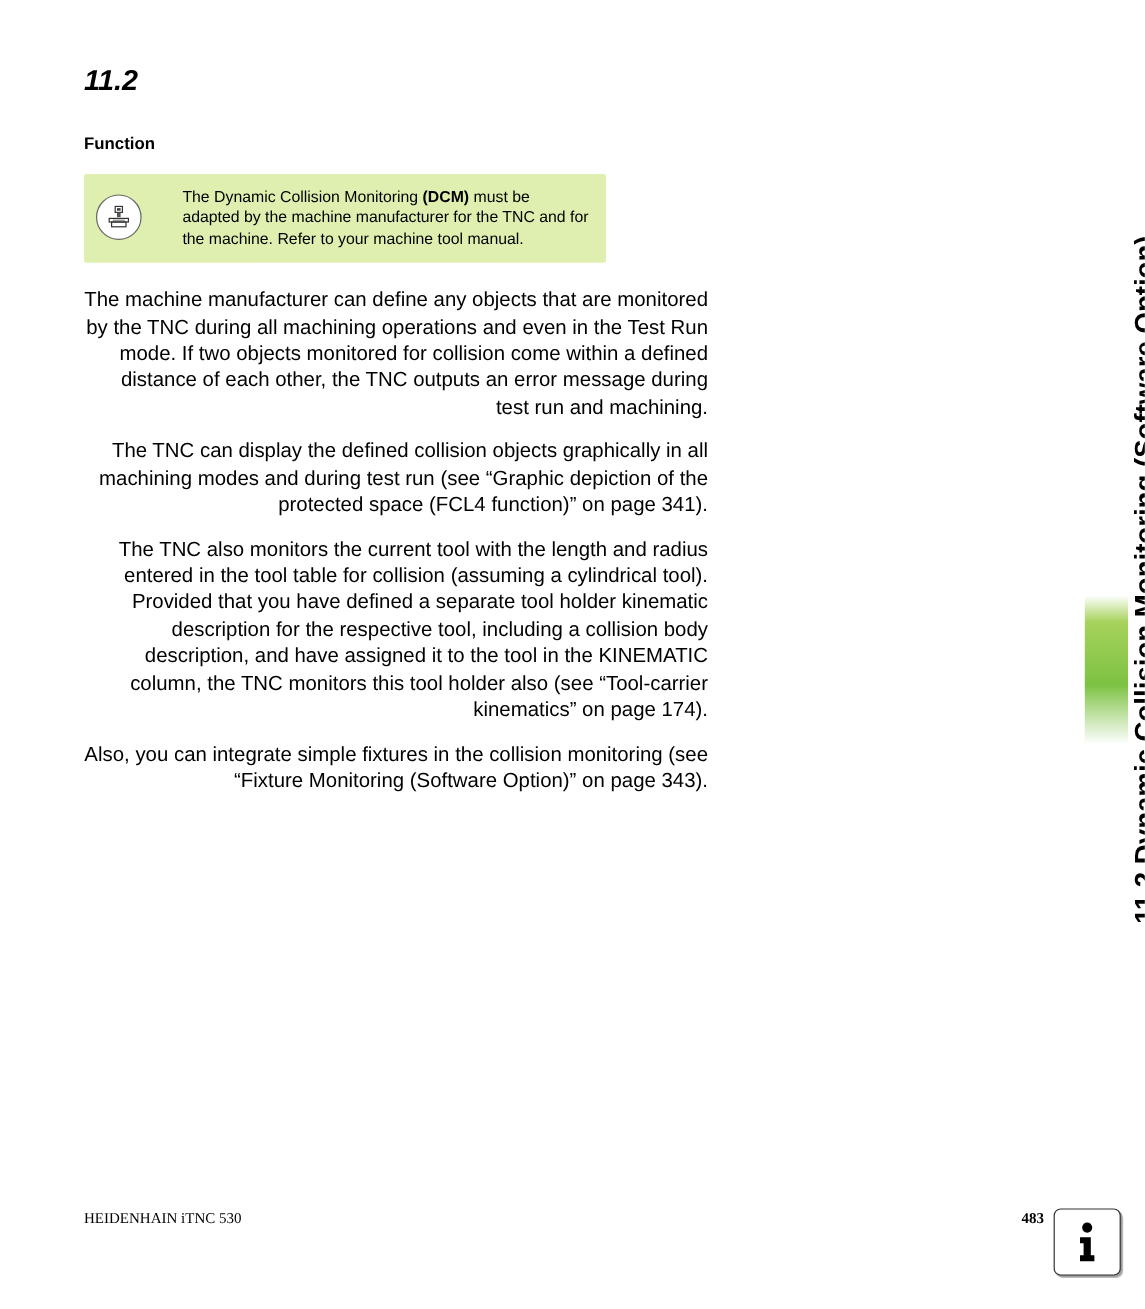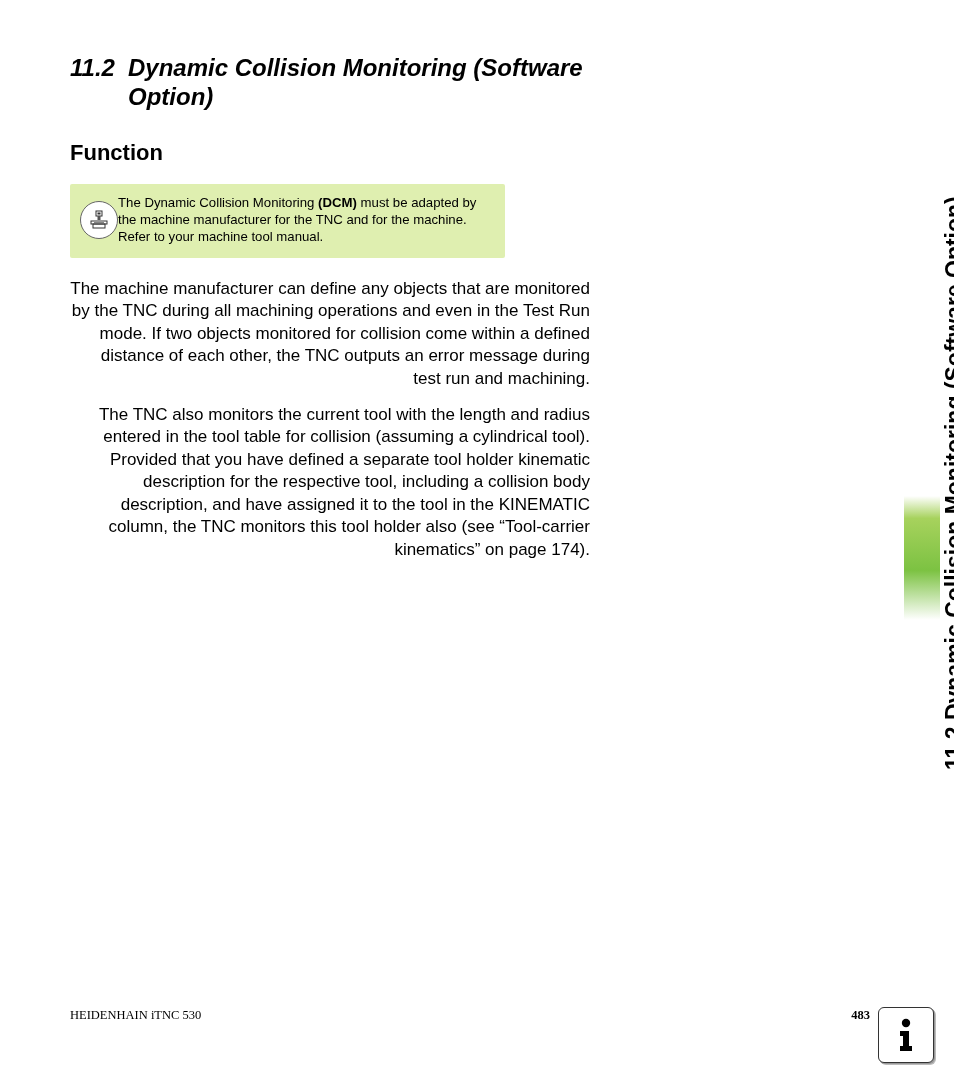--- a/index.html
+++ b/index.html
@@ -2,22 +2,22 @@
 <html><head>
 <meta charset="utf-8">
 <style>
   * { box-sizing: border-box; margin: 0; padding: 0; }
   html, body { width: 954px; height: 1091px; background: #fff; font-family: Arial, Helvetica, sans-serif; color: #000; }
   .page { position: relative; width: 954px; height: 1091px; }
   .content { position: absolute; left: 70px; top: 54px; width: 560px; }
   .heading { display: flex; align-items: flex-start; font-weight: 700; font-size: 24px; line-height: 1.2; margin-bottom: 28px; font-style: italic; }
   .heading .num { flex: 0 0 58px; }
   .heading .ttl { }
-  .subheading { font-weight: 700; font-size: 22px; margin-bottom: 18px; }
-  .note-box { background: #dfefb0; border-radius: 2px; padding: 10px 14px 12px 10px; display: flex; align-items: center; gap: 0; width: 435px; margin-bottom: 20px; }
+  .subheading { font-weight: 700; font-size: 14px; margin-bottom: 18px; }
+  .note-box { background: #dfefb0; border-radius: 2px; padding: 10px 14px 12px 10px; display: flex; align-items: center; gap: 34px; width: 435px; margin-bottom: 20px; }
   .note-icon { width: 38px; height: 38px; border: 1px solid #666; border-radius: 50%; background: #fff; display: flex; align-items: center; justify-content: center; flex: 0 0 38px; }
   .note-icon svg { width: 18px; height: 20px; }
   .note-text { font-size: 13.2px; line-height: 1.32; }
   .note-text .bold { font-weight: 700; }
   .para { font-size: 17px; line-height: 1.32; margin-bottom: 14px; width: 520px; text-align: right; }
   
   .side-tab-wrap { position: absolute; right: 18px; top: 40px; width: 730px; height: 36px; transform: rotate(-90deg); transform-origin: top right; font-weight: 700; font-size: 23px; display: flex; align-items: center; }
   .side-tab-wrap span { white-space: nowrap; }
   .green-strip { position: absolute; right: 14px; top: 496px; width: 36px; height: 124px; background: linear-gradient(to bottom, rgba(176,214,88,0) 0%, #a7d25d 18%, #7cc242 60%, rgba(176,214,88,0) 100%); z-index: 0; }
   .footer { position: absolute; left: 70px; bottom: 68px; width: 800px; display: flex; justify-content: space-between; align-items: center; font-size: 12.5px; font-family: Liberation Serif, serif; }
@@ -33,21 +33,20 @@
 
   <div class="green-strip"></div>
 
   <div class="side-tab-wrap">
     <span>11.2 Dynamic Collision Monitoring (Software Option)</span>
   </div>
 
   <div class="content">
     <div class="heading">
       <div class="num">11.2</div>
-      <div class="ttl">Dynamic Collision Monitoring (Software Option)</div>
     </div>
 
     <div class="subheading">Function</div>
 
     <div class="note-box">
       <div class="note-icon">
         <svg viewBox="0 0 18 20">
           <rect x="6" y="1" width="6" height="5" fill="none" stroke="#333" stroke-width="1"></rect>
           <rect x="7.5" y="2.5" width="3" height="2" fill="#333"></rect>
           <rect x="7.5" y="6" width="3" height="4" fill="#555"></rect>
@@ -55,21 +54,23 @@
           <rect x="3" y="14" width="12" height="4" fill="none" stroke="#333" stroke-width="1"></rect>
           <line x1="4" y1="12.5" x2="14" y2="12.5" stroke="#333" stroke-width="0.6"></line>
         </svg>
       </div>
       <div class="note-text">
         <span>The Dynamic Collision Monitoring </span><span class="bold">(DCM)</span><span> must be adapted by the machine manufacturer for the TNC and for the machine. Refer to your machine tool manual.</span>
       </div>
     </div>
 
     <p class="para">The machine manufacturer can define any objects that are monitored by the TNC during all machining operations and even in the Test Run mode. If two objects monitored for collision come within a defined distance of each other, the TNC outputs an error message during test run and machining.</p>
+    <p class="para">The TNC can display the defined collision objects graphically in all machining modes and during test run (see “Graphic depiction of the protected space (FCL4 function)” on page 341).</p>
     <p class="para">The TNC also monitors the current tool with the length and radius entered in the tool table for collision (assuming a cylindrical tool). Provided that you have defined a separate tool holder kinematic description for the respective tool, including a collision body description, and have assigned it to the tool in the KINEMATIC column, the TNC monitors this tool holder also (see “Tool-carrier kinematics” on page 174).</p>
+    <p class="para">Also, you can integrate simple fixtures in the collision monitoring (see “Fixture Monitoring (Software Option)” on page 343).</p>
   </div>
 
   <div class="footer">
     <span>HEIDENHAIN iTNC 530</span>
     <span class="pn">483</span>
   </div>
 
   <div class="info-badge">
     <div class="box">
       <svg viewBox="0 0 22 34">

